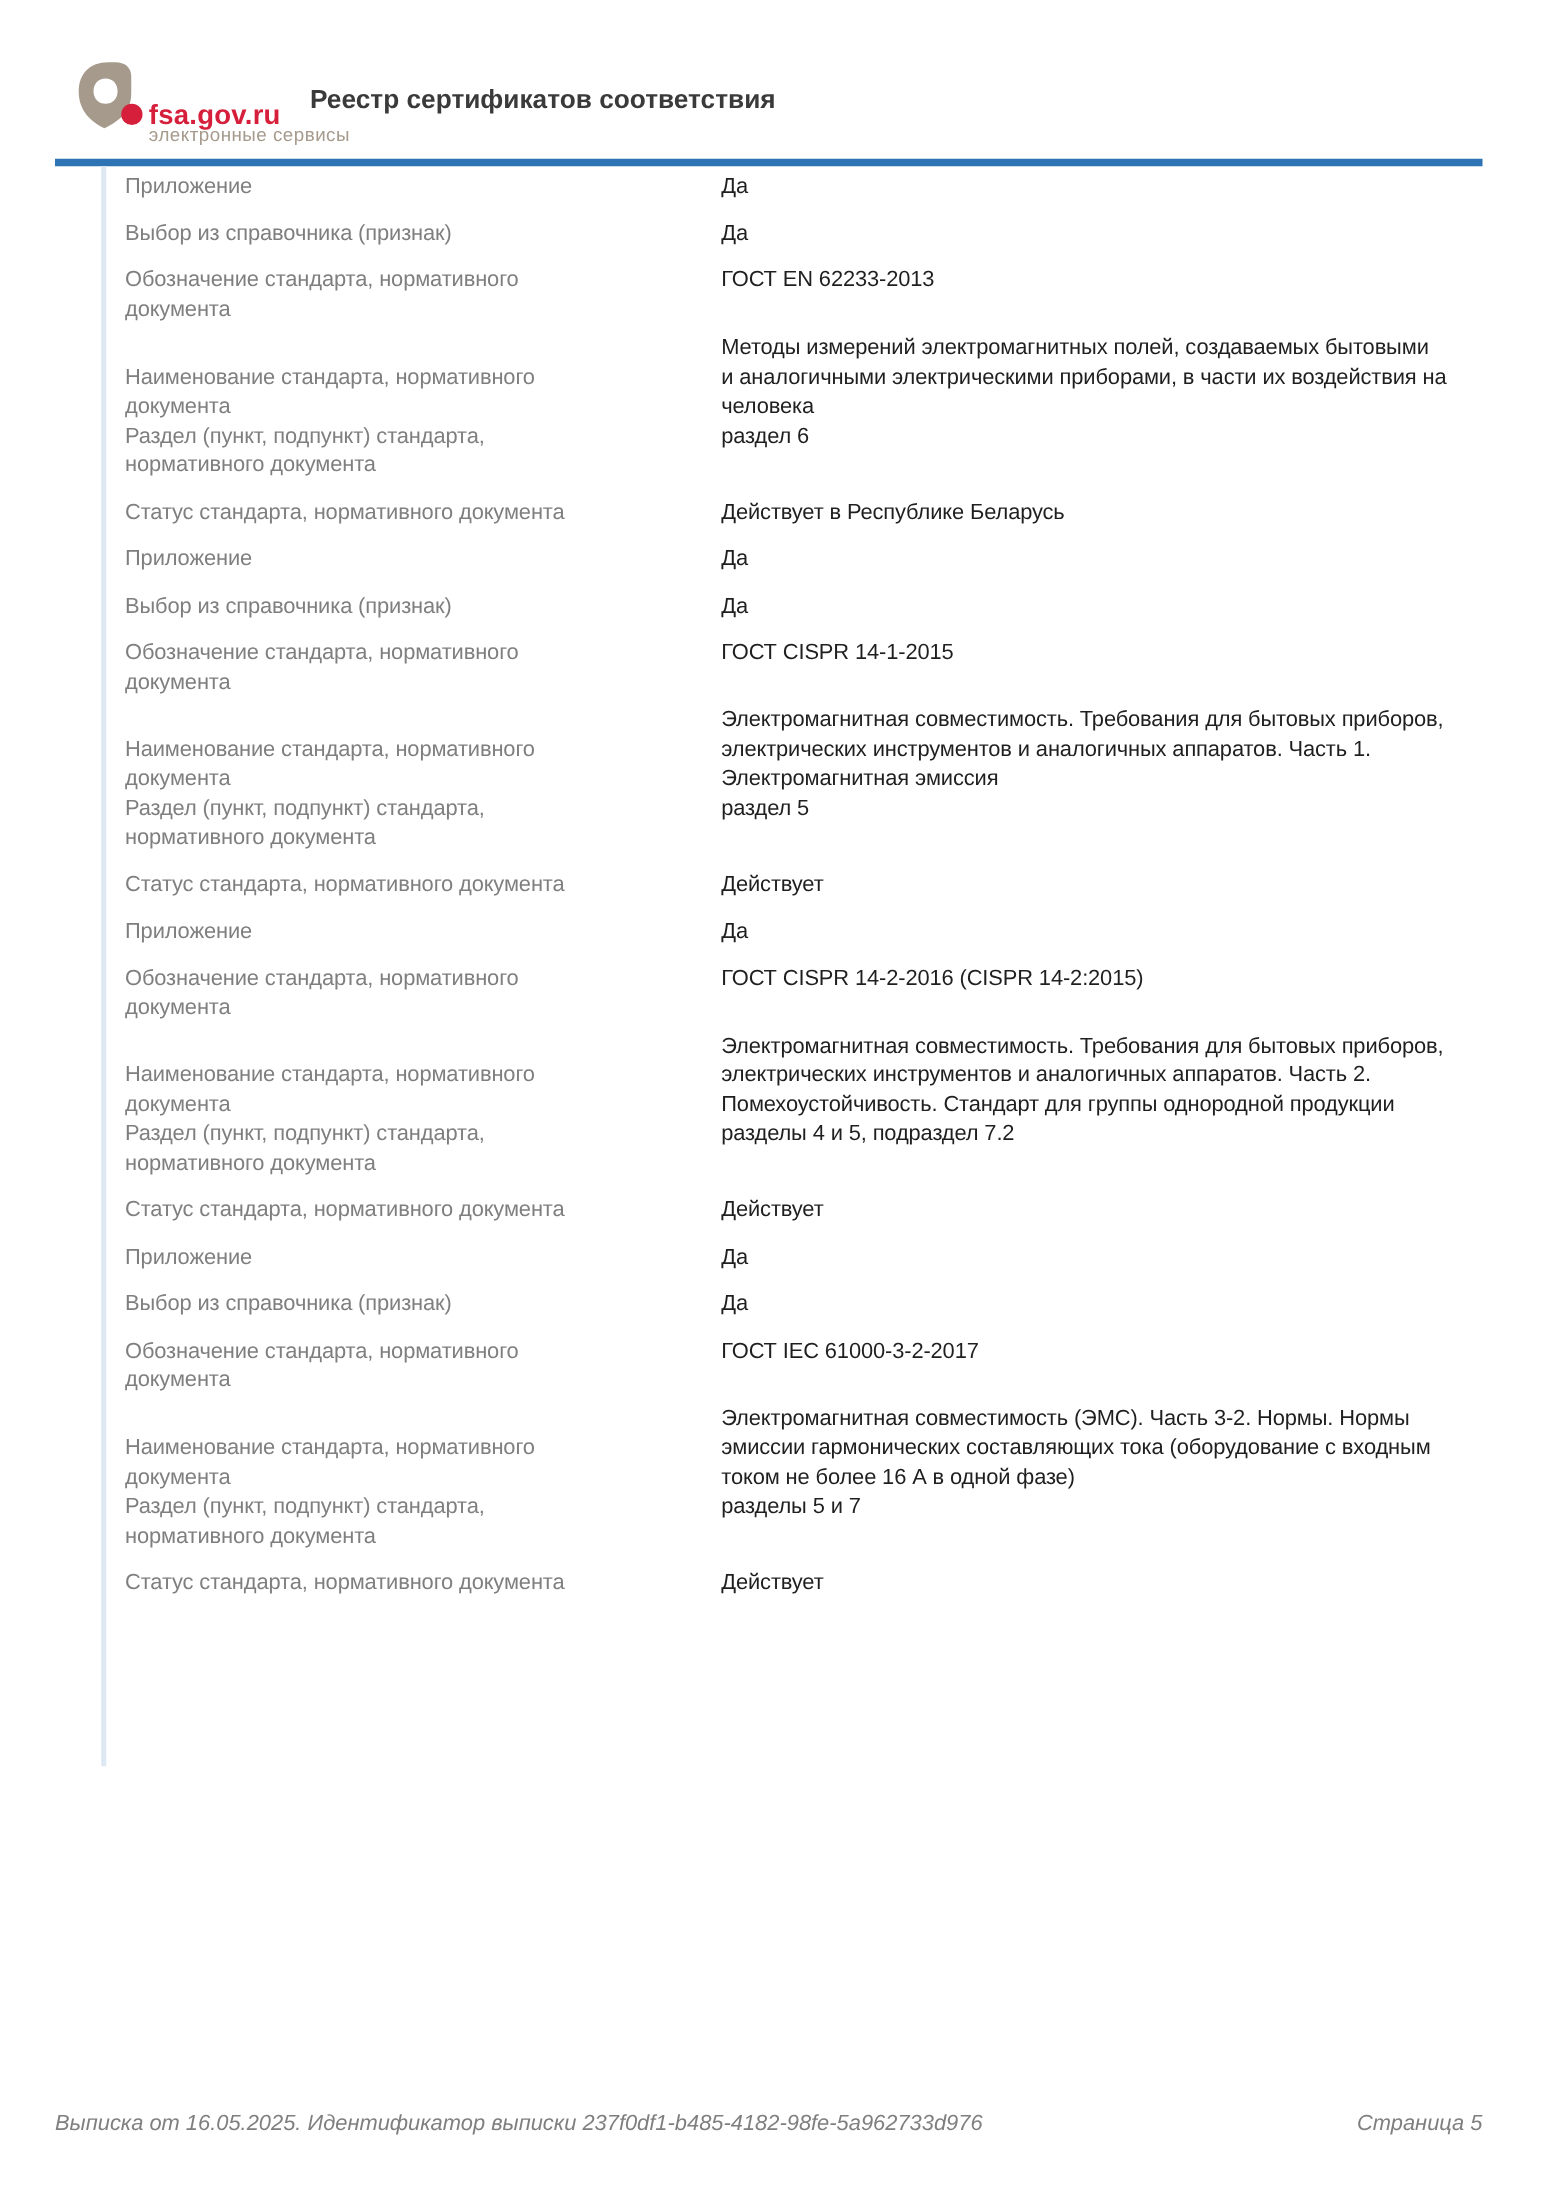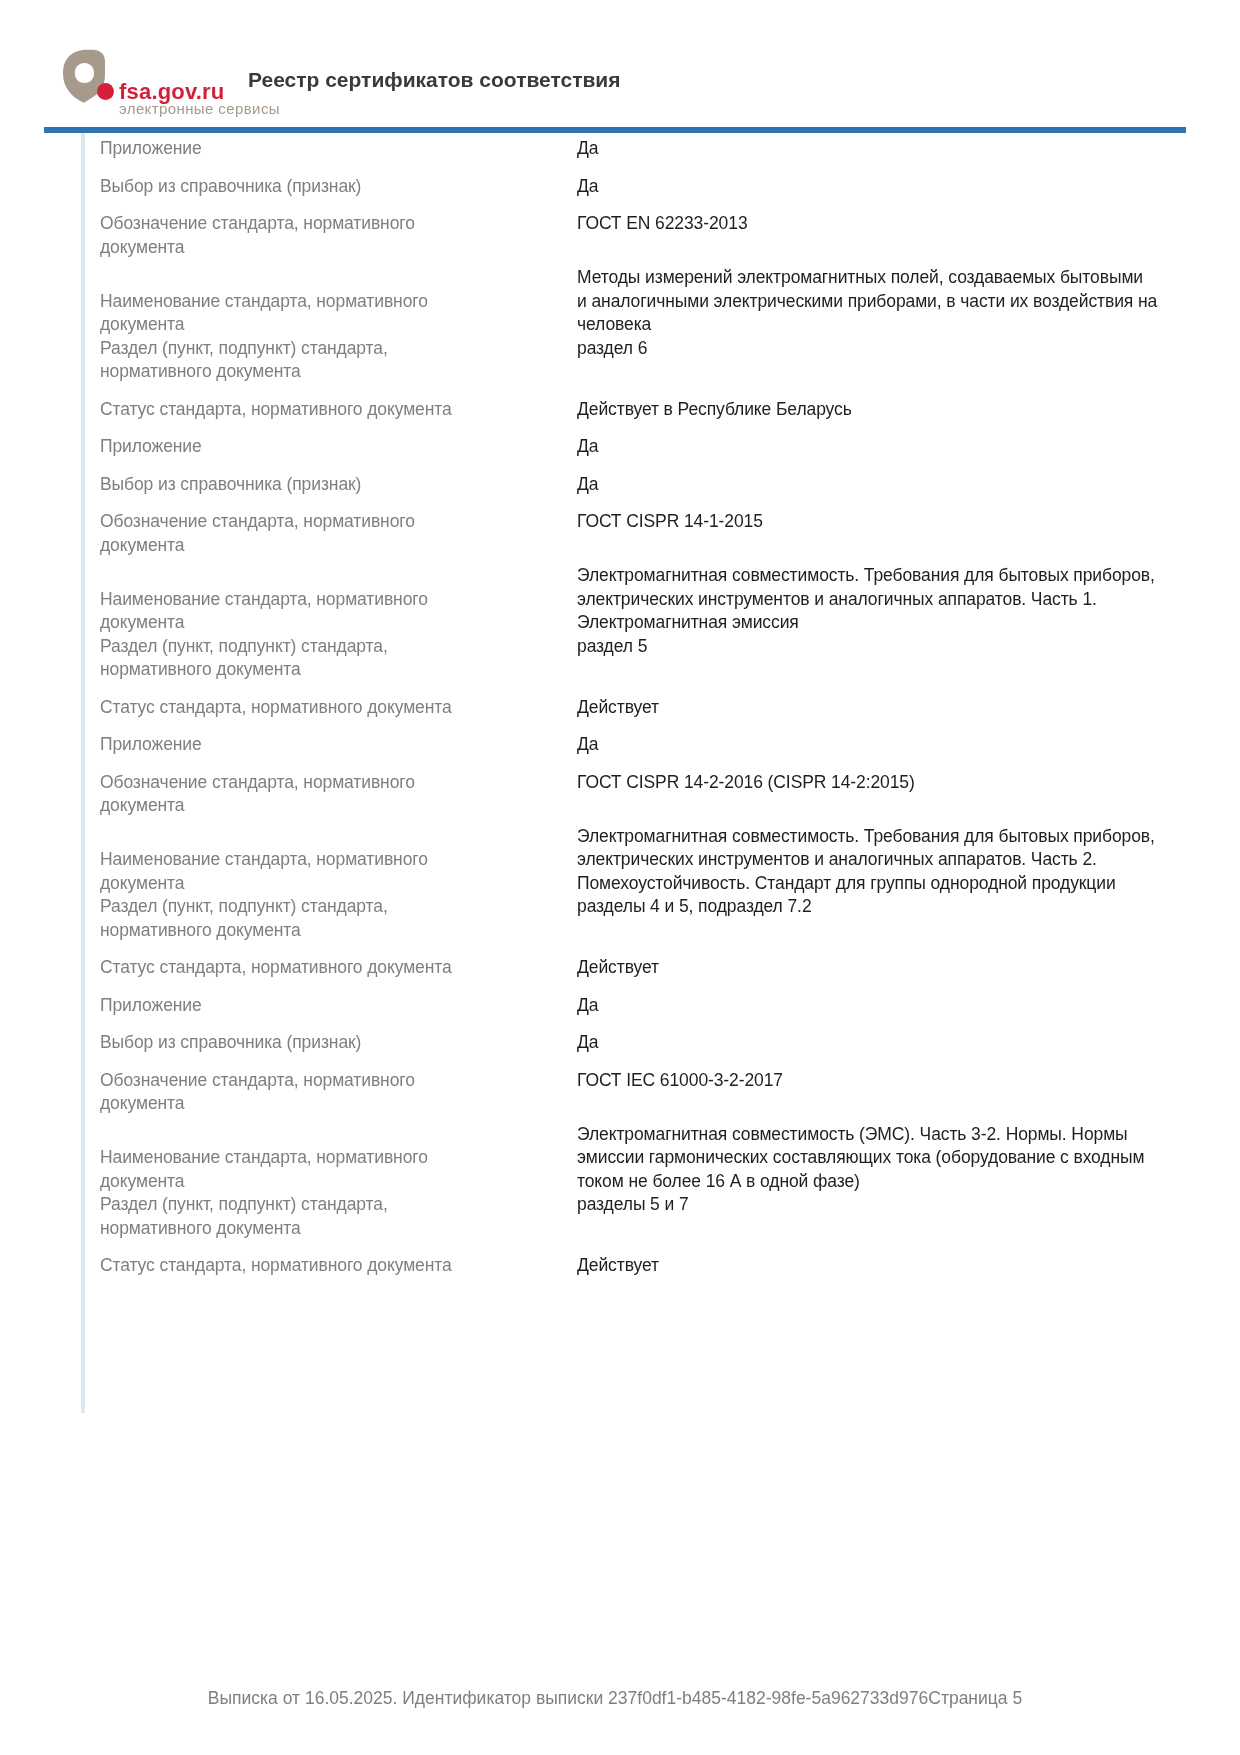--- a/index.html
+++ b/index.html
@@ -47,22 +47,22 @@
   .rows .row:first-child{margin-top:0;}
   .row.kind-name{margin-top:7px;align-items:flex-end;}
   .row.kind-section{margin-top:0;}
   .row.kind-status{}
   .cell{white-space:pre-line;}
   .cell.label{flex:0 0 441px;padding-right:24px;color:var(--label-grey);}
   .cell.value{flex:1;color:var(--value-black);font-weight:400;}
   
   .footer{
     position:absolute;left:44px;top:1688px;width:1142px;
-    display:flex;justify-content:center;align-items:baseline;
-    font-size:17.5px;color:var(--footer-grey);
+    display:flex;justify-content:space-between;align-items:baseline;
+    font-size:17.5px;color:var(--footer-grey);font-style:italic;
   }
 </style>
 </head>
 <body>
 
 <svg class="logo-mark" viewBox="0 0 54 64" aria-hidden="true">
   <path fill="#a59a8c" fill-rule="evenodd" d="M30,2 C13,2 3,12.5 3,29 C3,46 13.5,56 26.5,62.5 C34,58.5 41.5,54 45.5,48.5 C49.5,43 51,37 51,30 L51,15 C51,6.5 45,2 36.5,2 Z
            M27.5,17 C34,17 38.5,21.8 38.5,28.5 C38.5,35.2 34,40 27.5,40 C21,40 16.5,35.2 16.5,28.5 C16.5,21.8 21,17 27.5,17 Z"></path>
 </svg>
 <div class="logo-dot"></div>

